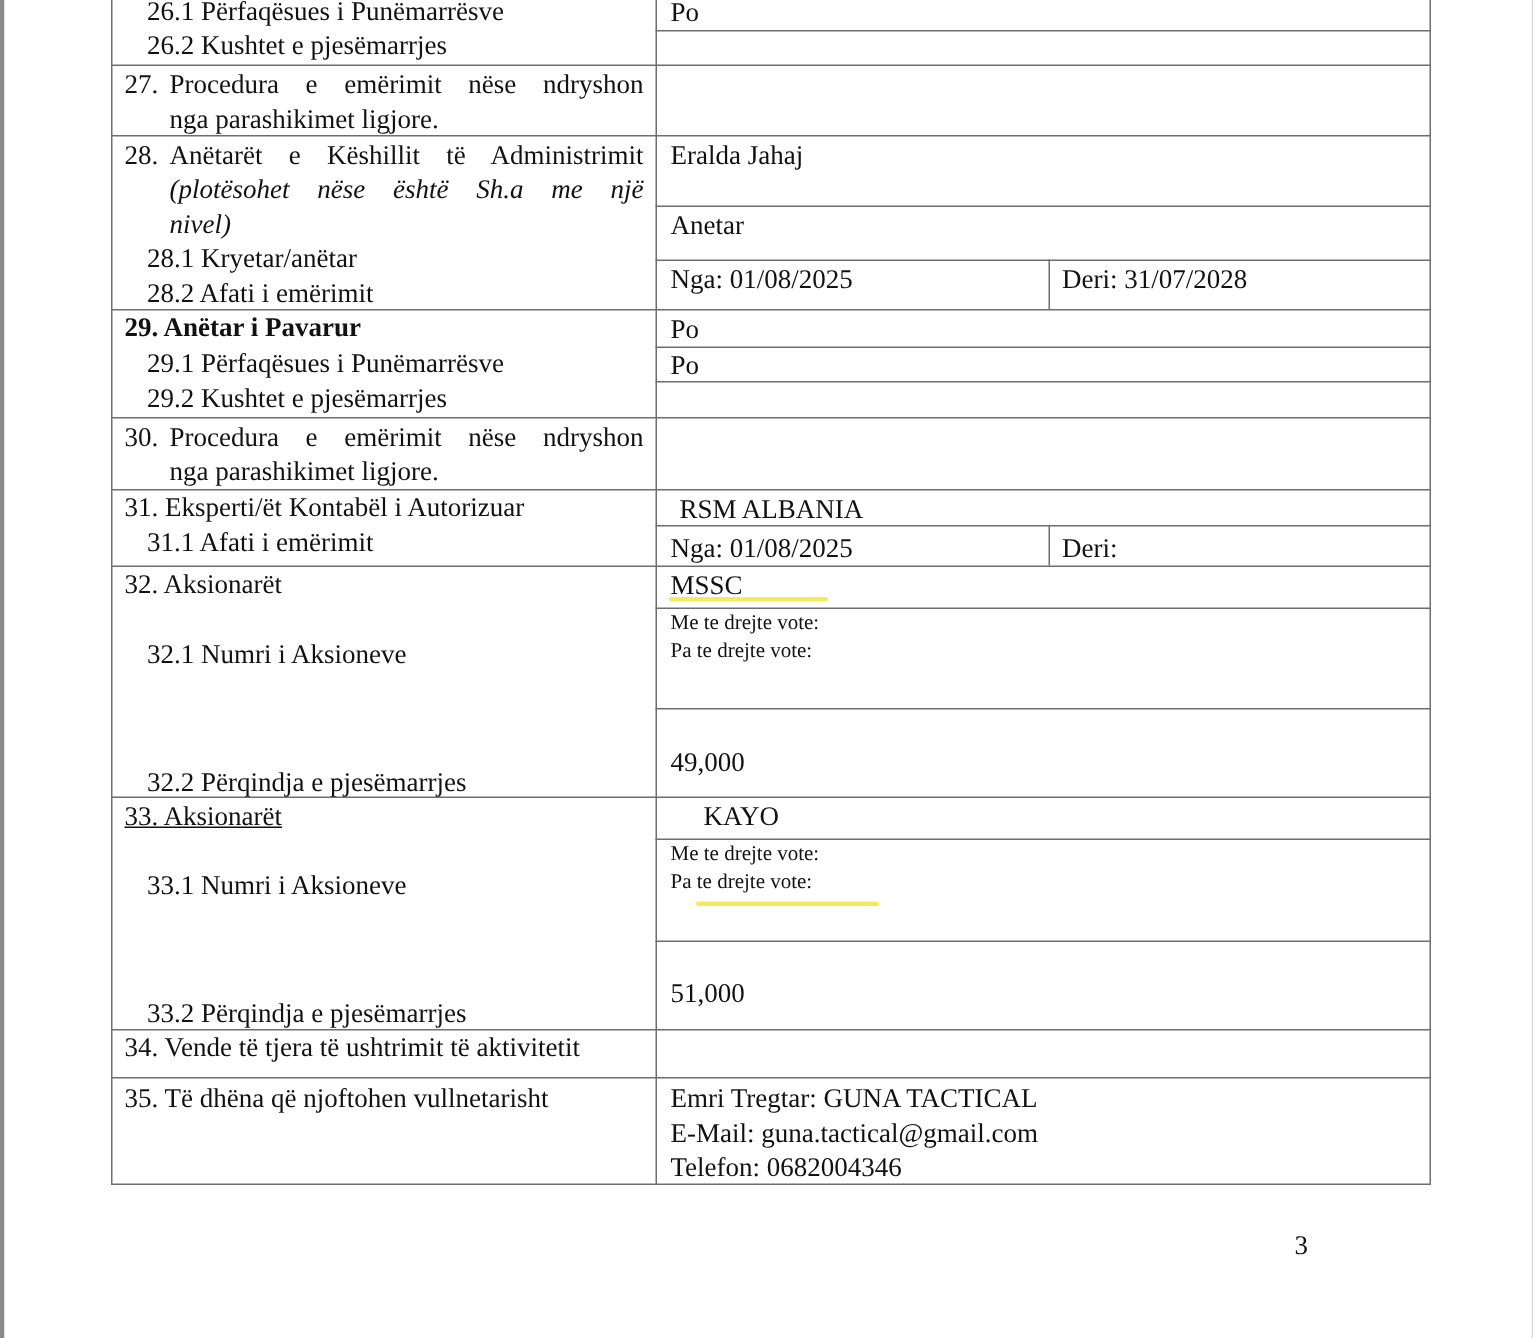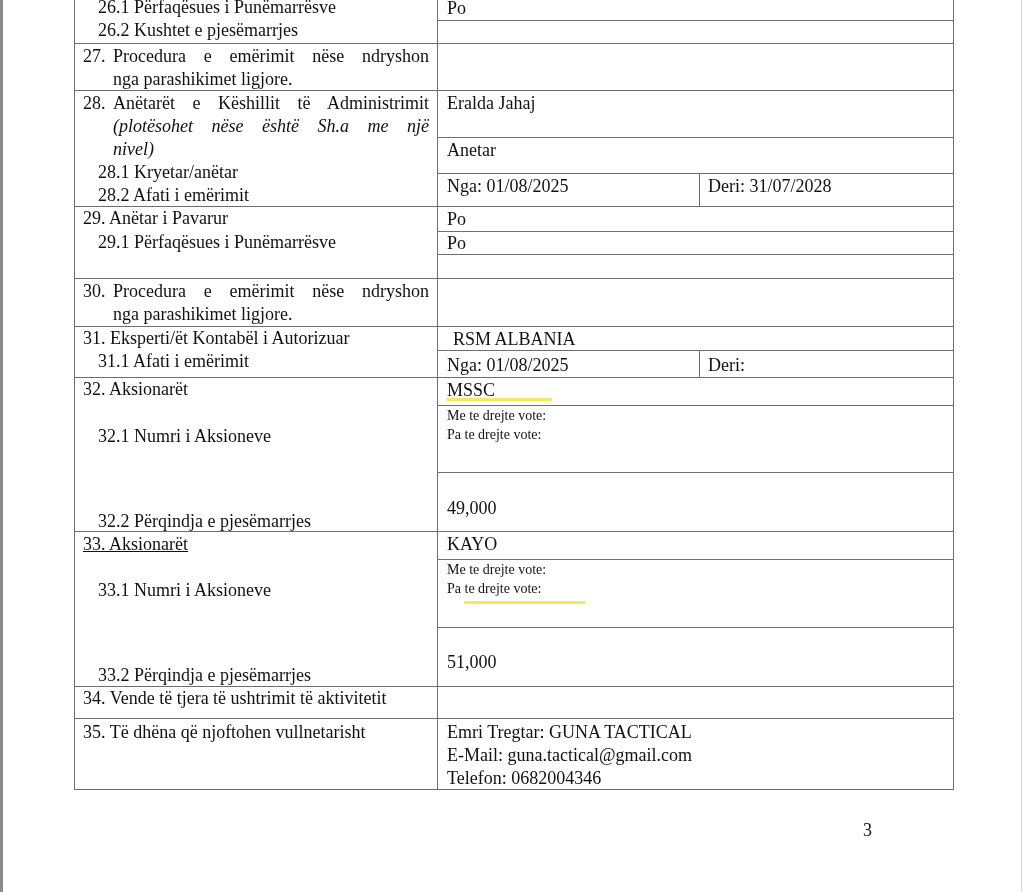--- a/index.html
+++ b/index.html
@@ -76,22 +76,23 @@
     <span class="it" style="display:block; text-align:justify; text-align-last:justify;">(plotësohet nëse është Sh.a me një</span>
     <span class="it" style="display:block;">nivel)</span>
   </div>
   <div class="t" style="left:95px; top:161px;">28.1  Kryetar/anëtar</div>
   <div class="t" style="left:95px; top:184px;">28.2  Afati i emërimit</div>
   <div class="t" style="left:444px; top:92px;">Eralda Jahaj</div>
   <div class="t" style="left:444px; top:139px;">Anetar</div>
   <div class="t" style="left:444px; top:175px;">Nga: 01/08/2025</div>
   <div class="t" style="left:705px; top:175px;">Deri: 31/07/2028</div>
 
-  <div class="t" style="left:80px; top:207px;">29. Anëtar i Pavarur</div>
+  <div class="t" style="left:80px; top:207px;font-weight:bold;">29. Anëtar i Pavarur</div>
   <div class="t" style="left:95px; top:231px;">29.1   Përfaqësues i Punëmarrësve</div>
+  <div class="t" style="left:95px; top:254px;">29.2   Kushtet e pjesëmarrjes</div>
   <div class="t" style="left:444px; top:208px;">Po</div>
   <div class="t" style="left:444px; top:232px;">Po</div>
 
   <div class="t" style="left:80px; top:280px;">30.</div>
   <div class="t" style="left:110px; top:280px; width:316px;">
     <span style="display:block; text-align:justify; text-align-last:justify;">Procedura e emërimit nëse ndryshon</span>
     <span style="display:block;">nga parashikimet ligjore.</span>
   </div>
 
   <div class="t" style="left:80px; top:327px;">31.  Eksperti/ët Kontabël i Autorizuar</div>
@@ -105,21 +106,21 @@
   <div class="t" style="left:95px; top:510px;text-align:center;">32.2  Përqindja e pjesëmarrjes</div>
   <div class="t" style="left:444px; top:379px;">MSSC</div>
   <div class="hi" style="left: 443px; top: 398px; width: 106px; background: rgb(242, 233, 74);"></div>
   <div class="t sm" style="left:444px; top:406px;">Me te drejte vote:</div>
   <div class="t sm" style="left:444px; top:425px;">Pa te drejte vote:</div>
   <div class="t" style="left:444px; top:497px;">49,000</div>
 
   <div class="t" style="left:80px; top:533px;text-decoration:underline;">33. Aksionarët</div>
   <div class="t" style="left:95px; top:579px;">33.1  Numri i Aksioneve</div>
   <div class="t" style="left:95px; top:664px;">33.2  Përqindja e pjesëmarrjes</div>
-  <div class="t" style="left:444px; top:533px;">KAYO</div>
+  <div class="t" style="left:466px; top:533px;">KAYO</div>
   <div class="t sm" style="left:444px; top:560px;">Me te drejte vote:</div>
   <div class="t sm" style="left:444px; top:579px;">Pa te drejte vote:</div>
   <div class="hi" style="left: 461px; top: 601px; width: 122px; background: rgb(242, 233, 74);"></div>
   <div class="t" style="left:444px; top:651px;">51,000</div>
 
   <div class="t" style="left:80px; top:687px;">34. Vende të tjera të ushtrimit të aktivitetit</div>
 
   <div class="t" style="left:80px; top:721px;">35. Të dhëna që njoftohen vullnetarisht</div>
   <div class="t" style="left:444px; top:721px;">Emri Tregtar: GUNA TACTICAL</div>
   <div class="t" style="left:444px; top:744px;">E-Mail: guna.tactical@gmail.com</div>

